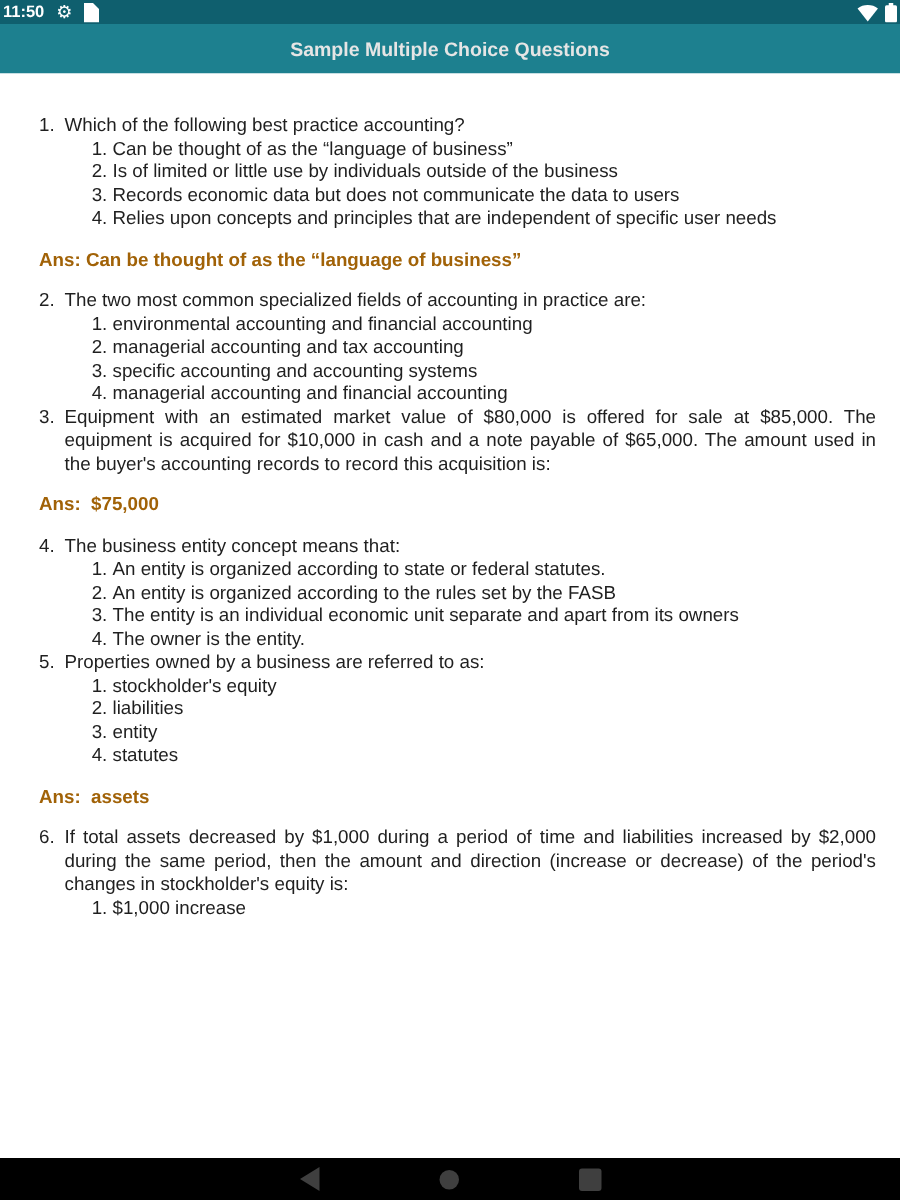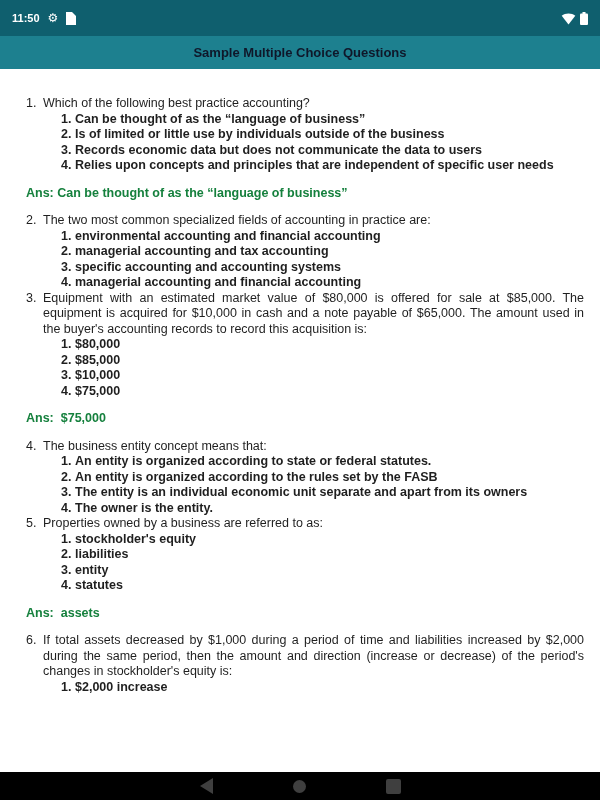--- a/index.html
+++ b/index.html
@@ -6,40 +6,40 @@
   html, body { width: 600px; height: 800px; overflow: hidden; }
   body {
     font-family: "Liberation Sans", "DejaVu Sans", sans-serif;
     background: #fff;
     color: #222;
   }
   .screen { width: 600px; height: 800px; display: flex; flex-direction: column; }
 
   
   .status-bar {
-    height: 36px;
+    height: 16px;
     background: var(--status-bar, #0f5f6e);
     color: #fff;
     display: flex;
     align-items: center;
-    padding: 0 12px;
+    padding: 0 2px;
     font-size: 11px;
     font-weight: bold;
     flex: none;
   }
   .status-left { display: flex; align-items: center; gap: 8px; }
   .status-right { margin-left: auto; display: flex; align-items: center; gap: 4px; }
   .gear-glyph { font-size: 12px; font-weight: normal; line-height: 1; }
   .sb-icon svg { display: block; }
 
   
   .app-bar {
     height: 33px;
     background: var(--app-bar, #1d808f);
-    color: #0f172a;
+    color: #e5e5e5;
     display: flex;
     align-items: center;
     justify-content: center;
     font-size: 13px;
     font-weight: bold;
     flex: none;
   }
 
   
   .content {
@@ -53,26 +53,26 @@
   }
   .question { margin: 0; }
   .q-line { display: flex; }
   .q-num { flex: none; width: 17px; }
   .q-text { flex: 1 1 auto; text-align: justify; }
   ol.options {
     list-style: decimal outside;
     margin: 0;
     padding-left: 49px;
   }
-  ol.options li { line-height: 15.5px; font-weight: bold; }
+  ol.options li { line-height: 15.5px; }
   .answer {
     font-weight: bold;
     margin: 12px 0;
     white-space: pre-wrap;
-    color: #15803d;
+    color: #a16207;
   }
 
   
   .nav-bar {
     height: 28px;
     background: var(--nav-bar, #000);
     flex: none;
     display: flex;
     align-items: center;
     justify-content: center;
@@ -156,26 +156,20 @@
         <li>specific accounting and accounting systems</li>
         <li>managerial accounting and financial accounting</li>
       </ol>
     </div>
 
     <div class="question">
       <div class="q-line">
         <span class="q-num">3.</span>
         <span class="q-text">Equipment with an estimated market value of $80,000 is offered for sale at $85,000. The equipment is acquired for $10,000 in cash and a note payable of $65,000. The amount used in the buyer's accounting records to record this acquisition is:</span>
       </div>
-      <ol class="options">
-        <li>$80,000</li>
-        <li>$85,000</li>
-        <li>$10,000</li>
-        <li>$75,000</li>
-      </ol>
       <div class="answer">Ans:  $75,000</div>
     </div>
 
     <div class="question">
       <div class="q-line">
         <span class="q-num">4.</span>
         <span class="q-text">The business entity concept means that:</span>
       </div>
       <ol class="options">
         <li>An entity is organized according to state or federal statutes.</li>
@@ -198,21 +192,21 @@
       </ol>
       <div class="answer">Ans:  assets</div>
     </div>
 
     <div class="question">
       <div class="q-line">
         <span class="q-num">6.</span>
         <span class="q-text">If total assets decreased by $1,000 during a period of time and liabilities increased by $2,000 during the same period, then the amount and direction (increase or decrease) of the period's changes in stockholder's equity is:</span>
       </div>
       <ol class="options">
-        <li>$2,000 increase</li>
+        <li>$1,000 increase</li>
       </ol>
     </div>
 
   </div>
 
   <div class="nav-bar">
     <div class="nav-back"></div>
     <div class="nav-home"></div>
     <div class="nav-recents"></div>
   </div>

